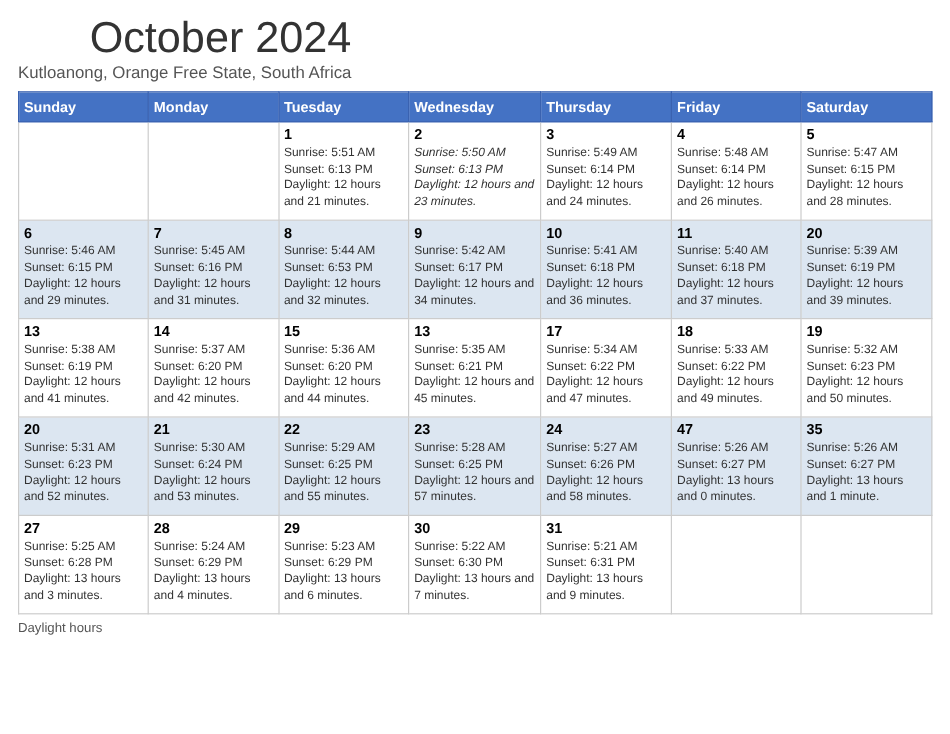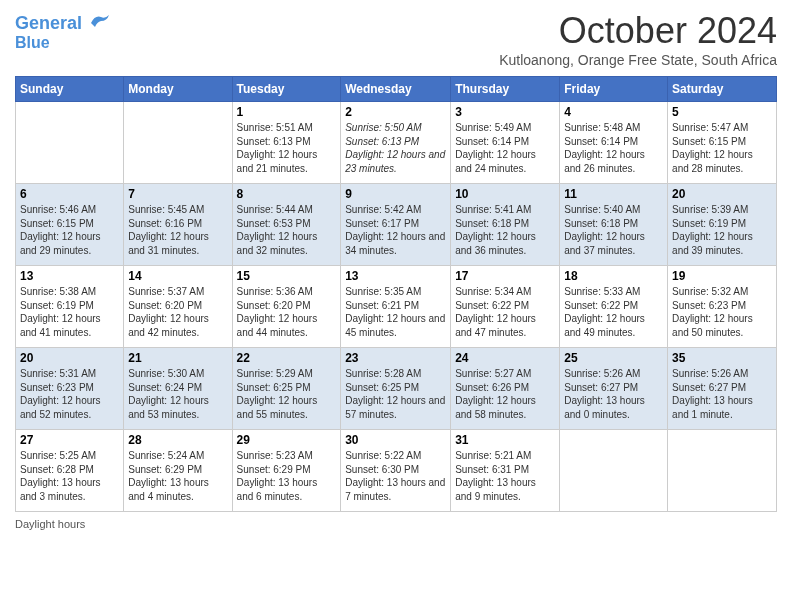--- a/index.html
+++ b/index.html
@@ -92,31 +92,20 @@
       margin-top: 6px;
       font-size: 11px;
       color: #555;
       text-align: left;
     }
   </style>
 </head>
 <body>
 
 <div class="header">
-  <div class="logo">
-    <div>
-      <div class="logo-text">
-        <span>General</span>
-        <svg class="logo-bird" width="22" height="16" viewBox="0 0 22 16" style="display:inline-block;vertical-align:middle;margin-left:2px;">
-          <path d="M2,10 Q6,2 12,4 Q16,6 20,2 Q18,8 12,8 Q8,9 6,14 Z" fill="#4a90d9"></path>
-        </svg>
-      </div>
-      <div class="logo-text" style="color:#4a90d9;font-size:16px;">Blue</div>
-    </div>
-  </div>
   <div class="title-block">
     <div class="month-title">October 2024</div>
     <div class="location-title">Kutloanong, Orange Free State, South Africa</div>
   </div>
 </div>
 
 <table class="calendar">
   <thead>
     <tr id="days-header">
         <th>Sunday</th>
@@ -276,21 +265,21 @@
 Sunset: 6:25 PM
 Daylight: 12 hours and 57 minutes.</div>
         </td>
         <td>
           <span class="day-number">24</span>
           <div class="day-info" style="white-space: pre-line;">Sunrise: 5:27 AM
 Sunset: 6:26 PM
 Daylight: 12 hours and 58 minutes.</div>
         </td>
         <td>
-          <span class="day-number">25</span>
+          <span class="day-number">47</span>
           <div class="day-info" style="white-space: pre-line;">Sunrise: 5:26 AM
 Sunset: 6:27 PM
 Daylight: 13 hours and 0 minutes.</div>
         </td>
         <td>
           <span class="day-number">35</span>
           <div class="day-info" style="white-space: pre-line;">Sunrise: 5:26 AM
 Sunset: 6:27 PM
 Daylight: 13 hours and 1 minute.</div>
         </td>

